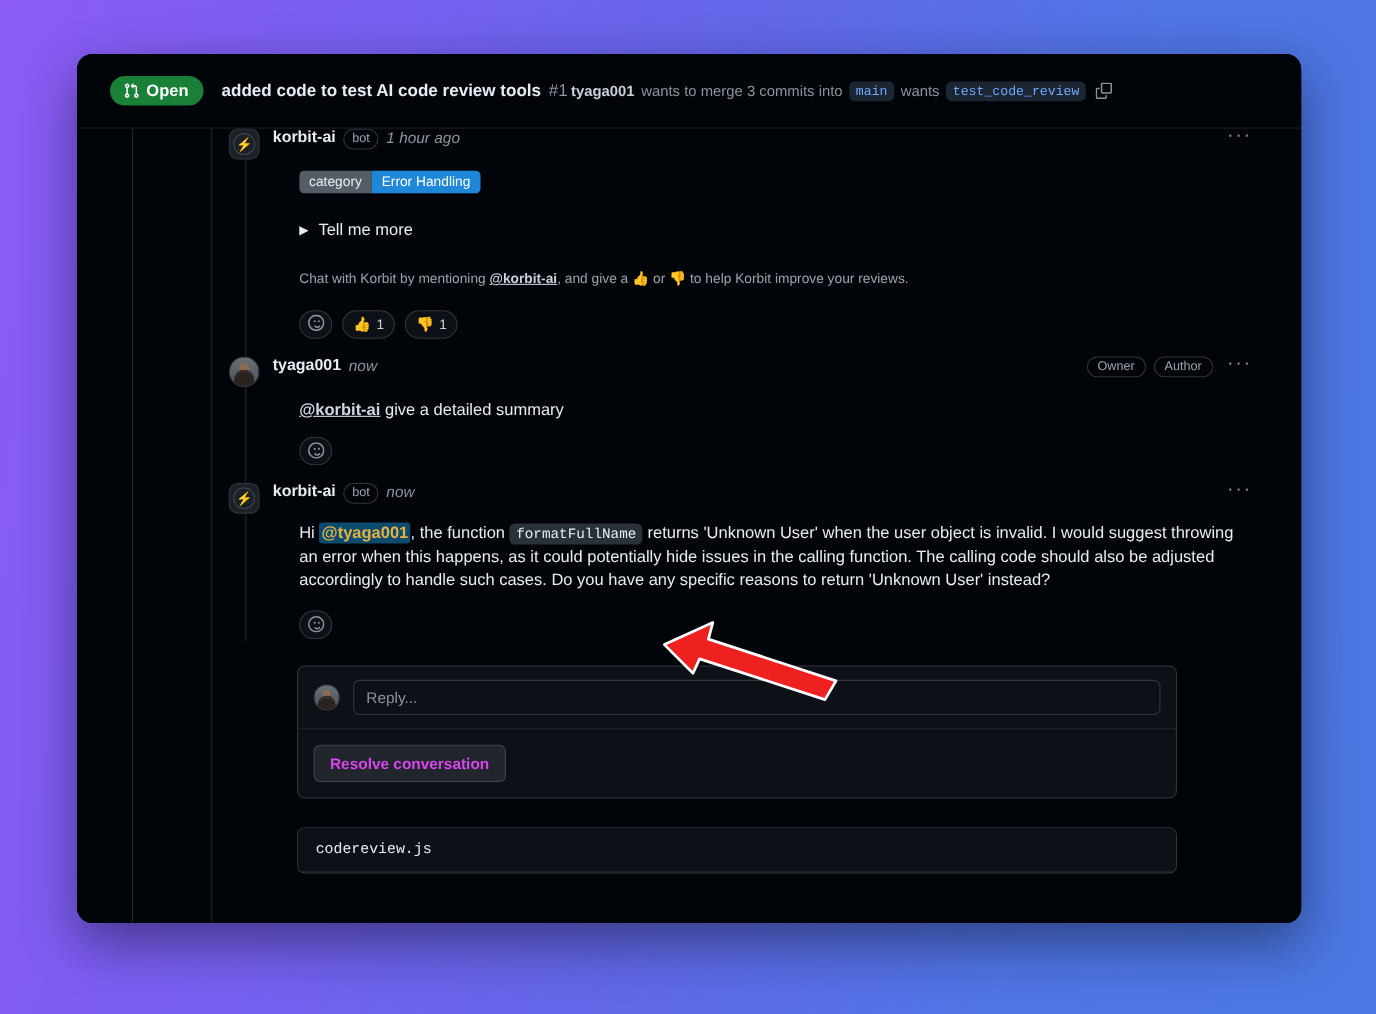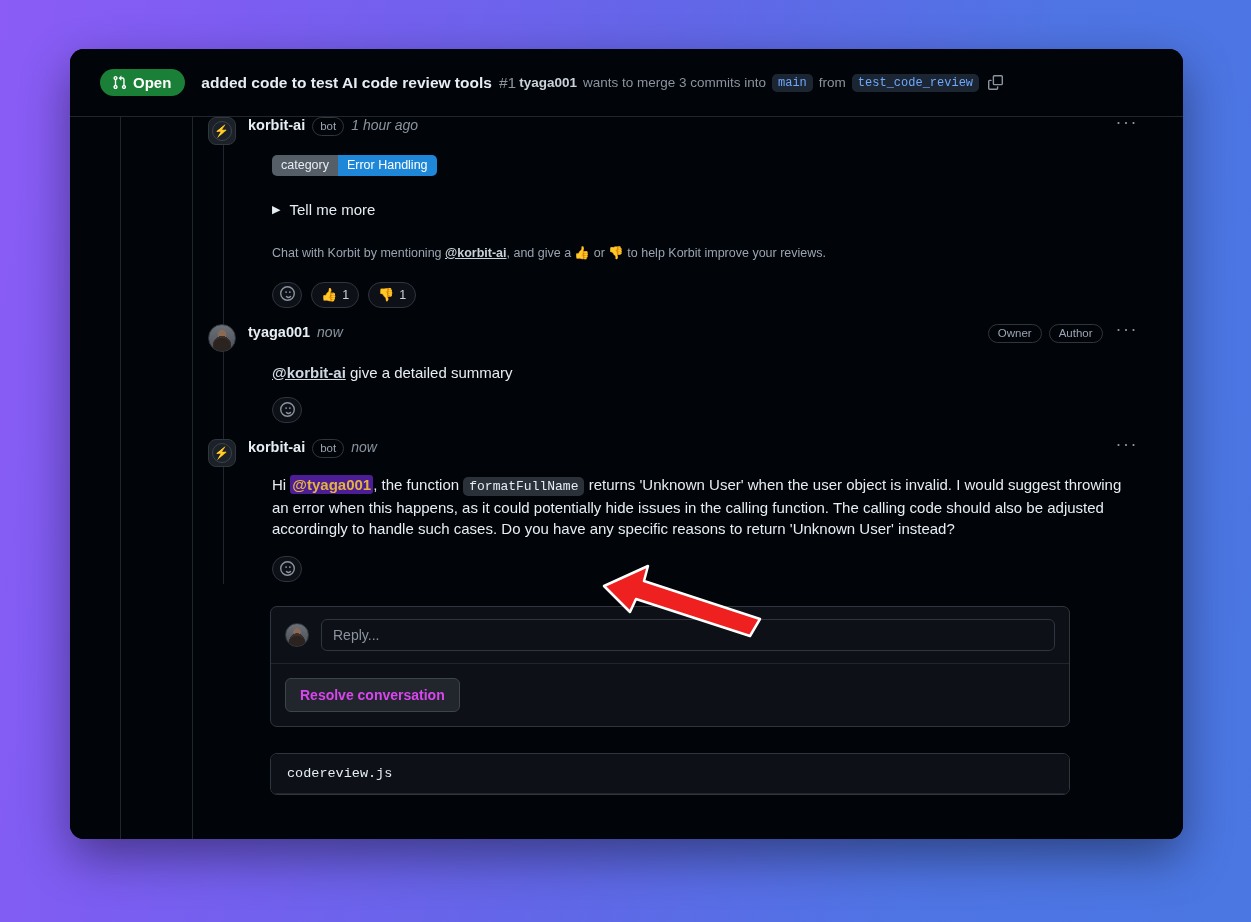--- a/index.html
+++ b/index.html
@@ -232,21 +232,21 @@
   .react-btn.plain { padding: 0; width: 28px; }
   .smiley { color: #8b949e; font-size: 14px; line-height: 1; }
 
   .msg-text {
     color: #e6edf3; font-size: 15px; line-height: 1.42;
     margin-top: 3px;
   }
   .mention-link { color: #cfd7e0; text-decoration: underline; font-weight: 700; }
   .mention-hl {
     color: #e3b341;
-    background: #4c1d95;
+    background: #0c4a6e;
     border-radius: 3px;
     padding: 1px 2px;
     font-weight: 600;
   }
 
   
   .reply-card {
     margin: 22px 0 0 70px;
     width: 800px;
     border: 1px solid #30363d;
@@ -335,21 +335,21 @@
 
     <div class="pr-headings">
       <div class="pr-title-line">
         <span class="pr-title">added code to test AI code review tools</span>
         <span class="pr-number">#1</span>
       </div>
       <div class="pr-sub">
         <span class="actor">tyaga001</span>
         <span>wants to merge 3 commits into</span>
         <span class="branch-tag">main</span>
-        <span>from</span>
+        <span>wants</span>
         <span class="branch-tag">test_code_review</span>
         <span class="copy-icon">
           <svg width="15" height="15" viewBox="0 0 16 16" fill="currentColor" aria-hidden="true">
             <path d="M0 6.75C0 5.784.784 5 1.75 5h1.5a.75.75 0 0 1 0 1.5h-1.5a.25.25 0 0 0-.25.25v7.5c0 .138.112.25.25.25h7.5a.25.25 0 0 0 .25-.25v-1.5a.75.75 0 0 1 1.5 0v1.5A1.75 1.75 0 0 1 9.25 16h-7.5A1.75 1.75 0 0 1 0 14.25Z"></path>
             <path d="M5 1.75C5 .784 5.784 0 6.75 0h7.5C15.216 0 16 .784 16 1.75v7.5A1.75 1.75 0 0 1 14.25 11h-7.5A1.75 1.75 0 0 1 5 9.25Zm1.75-.25a.25.25 0 0 0-.25.25v7.5c0 .138.112.25.25.25h7.5a.25.25 0 0 0 .25-.25v-7.5a.25.25 0 0 0-.25-.25Z"></path>
           </svg>
         </span>
       </div>
     </div>
   </div>

